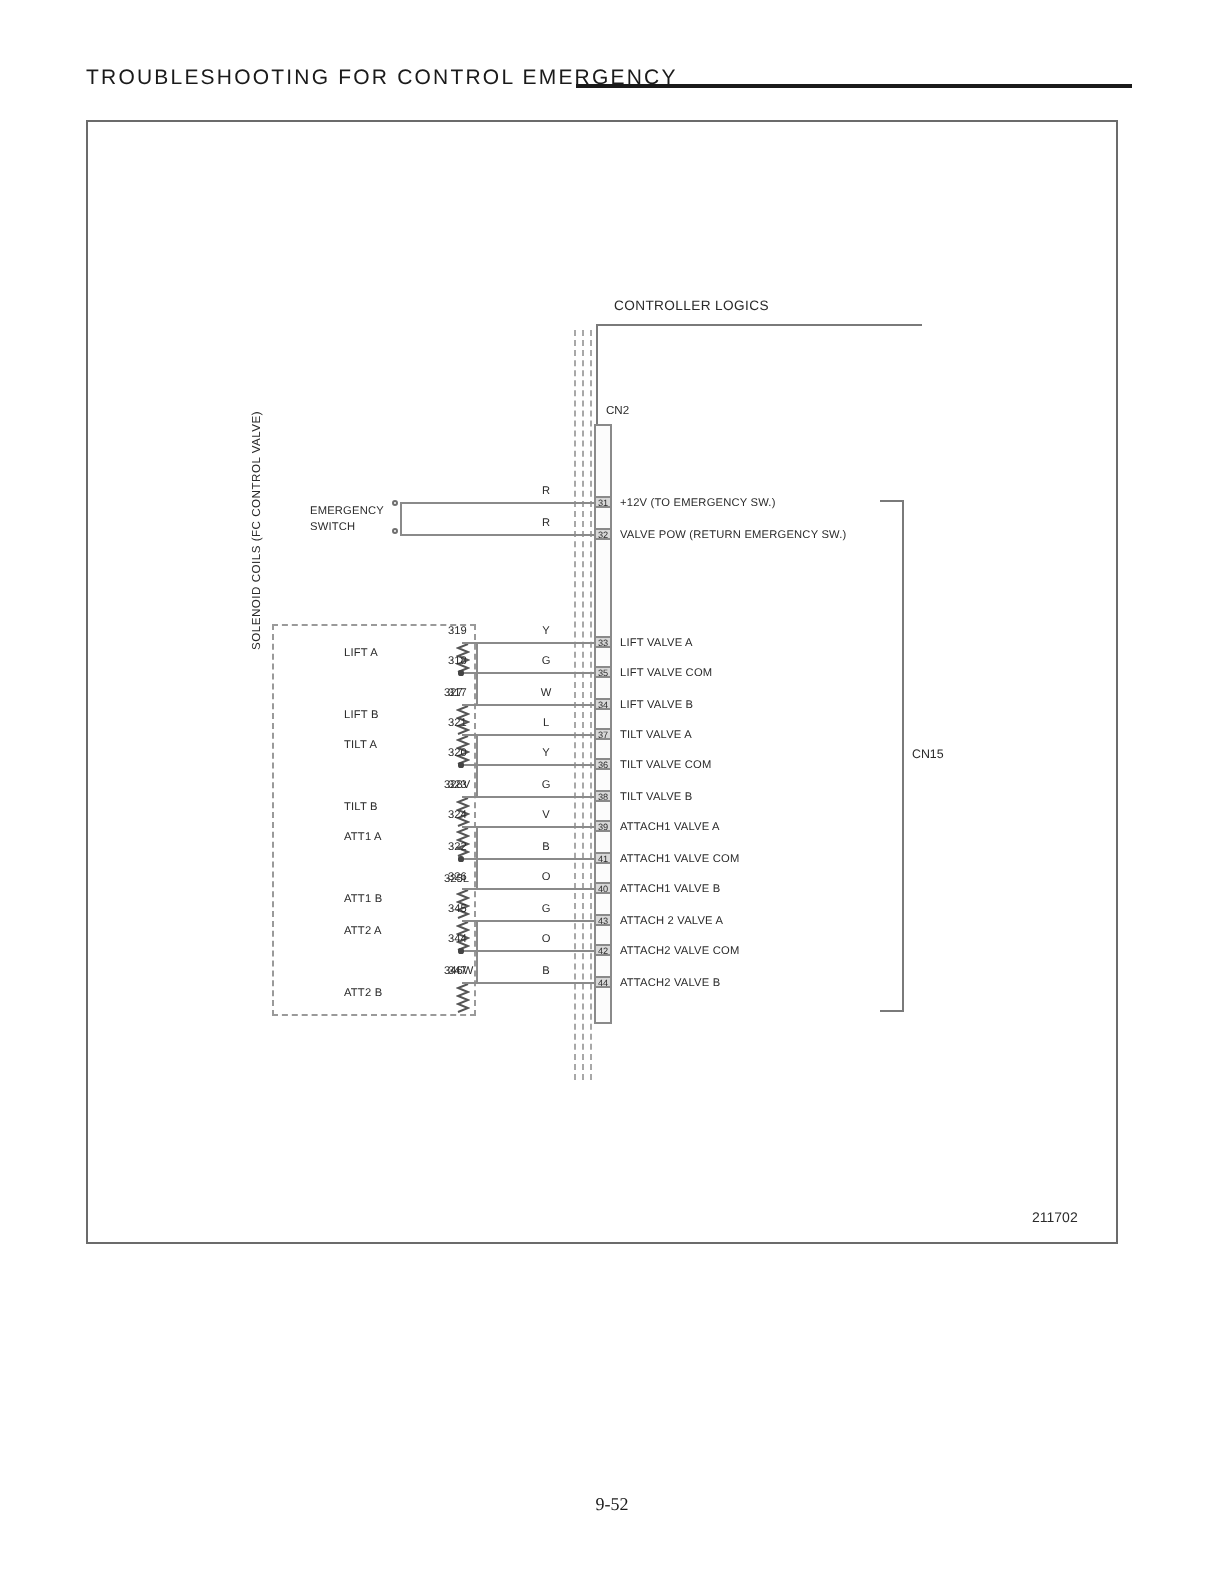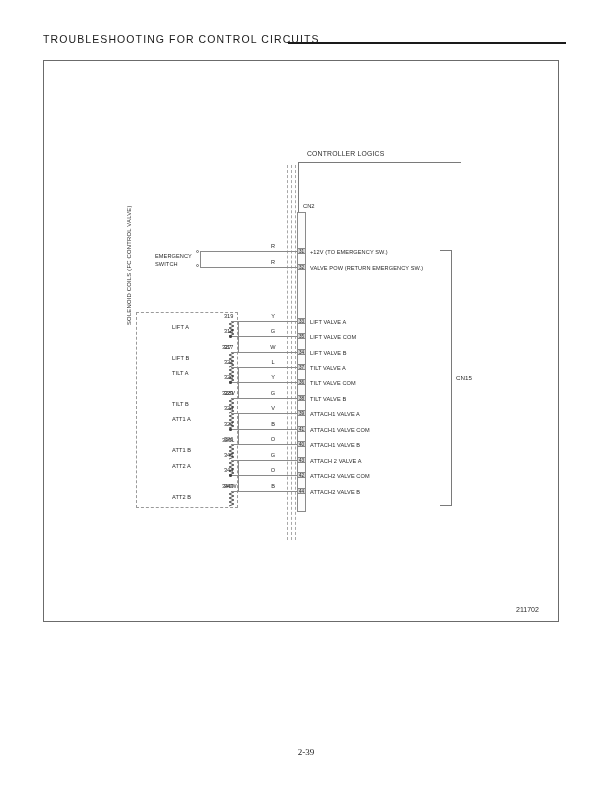--- a/index.html
+++ b/index.html
@@ -238,21 +238,21 @@
     height: 2.6px;
     border-radius: 50%;
     background: #444;
   }
 </style>
 </head>
 <body>
 
 <div id="page">
 
-  <div id="header-title">TROUBLESHOOTING  FOR  CONTROL  CIRCUITS</div>
+  <div id="header-title">TROUBLESHOOTING  FOR  CONTROL  EMERGENCY</div>
   <div id="header-rule"></div>
 
   <div id="diagram-frame"></div>
 
   <div id="ctrl-line"></div>
   <div id="ctrl-vline"></div>
   <div id="ctrl-label">CONTROLLER LOGICS</div>
   <div id="cn2-label">CN2</div>
 
   <div class="dash-v" style="left:287px; top:165px; height:375px;"></div>
@@ -400,15 +400,15 @@
       <div class="hline" style="left: 231px; top: 475px; width: 8px;"></div>
       <div class="junction" style="left: 229px; top: 474px;"></div>
       <div class="wnum" style="left: 222px; top: 344px;">327</div>
       <div class="wnum" style="left: 222px; top: 390px;">328V</div>
       <div class="wnum" style="left: 222px; top: 437px;">325L</div>
       <div class="wnum" style="left: 222px; top: 483px;">346W</div>
     </div>
 
   <div id="figure-number">211702</div>
 
-  <div id="page-number">2-39</div>
+  <div id="page-number">9-52</div>
 
 </div>
 
 </body></html>

